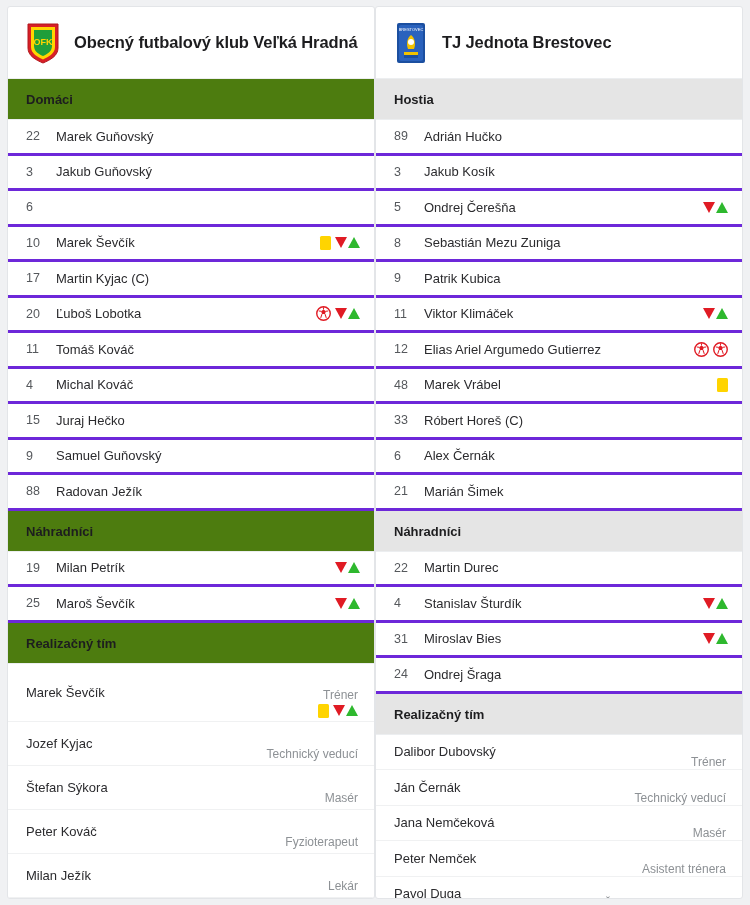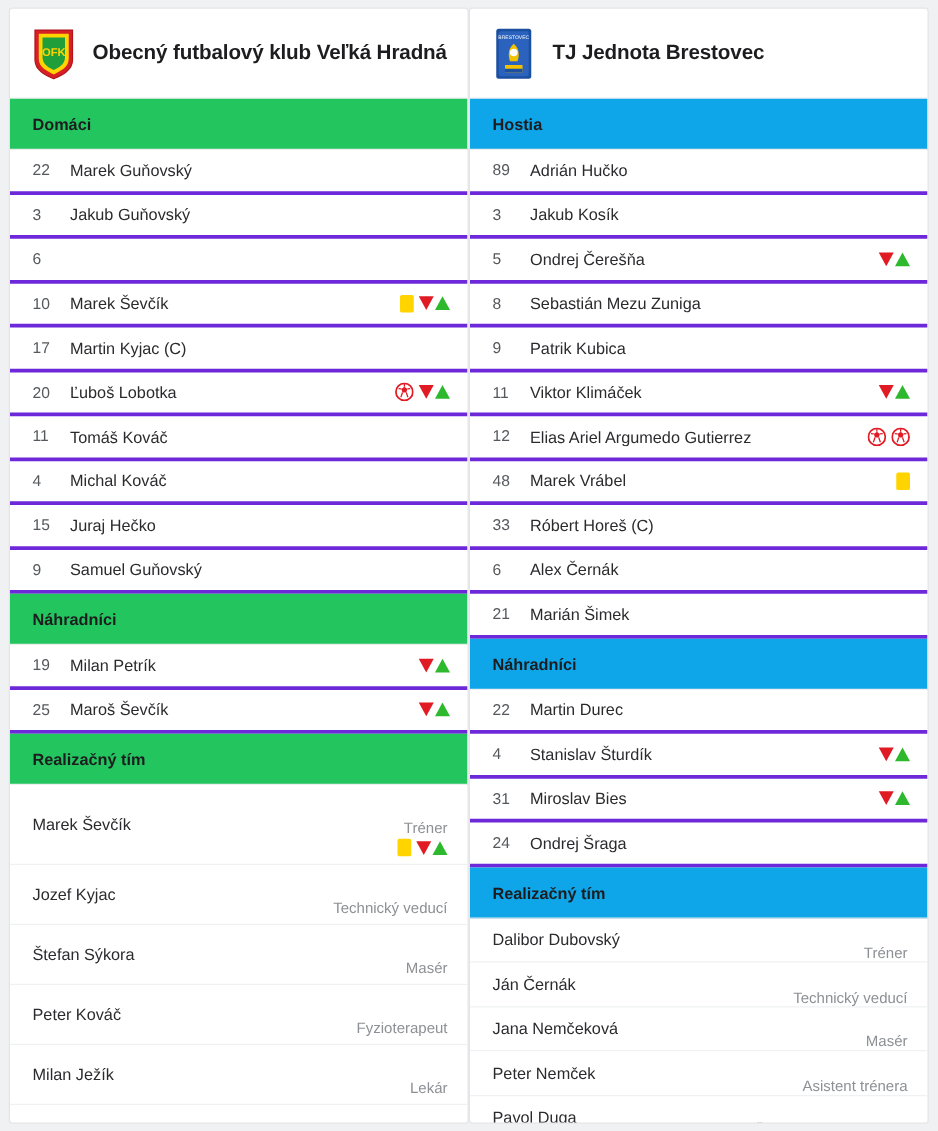--- a/index.html
+++ b/index.html
@@ -47,24 +47,24 @@
     color: #1d1d1f;
     line-height: 1.22;
     letter-spacing: -0.1px;
   }
   
   .section-title {
     font-size: 13px;
     font-weight: bold;
     color: #1d1d1f;
     padding: 13px 18px 12px 18px;
-    background: #22c55e;
+    background: #4d7c0f;
     border-bottom: 1px solid #eceef0;
   }
-  .card.right .section-title { background: #0ea5e9; }
+  .card.right .section-title { background: #e5e5e5; }
   
   .row {
     display: flex;
     align-items: center;
     min-height: 35.5px;
     padding: 0 14px 0 18px;
     border-bottom: 3px solid #6d28d9;
     font-size: 13px;
     color: #2b2b2e;
   }
@@ -221,20 +221,25 @@
       <div class="row">
         <span class="num">15</span>
         <span class="pname">Juraj Hečko</span>
         <span class="icons"></span>
       </div>
       <div class="row">
         <span class="num">9</span>
         <span class="pname">Samuel Guňovský</span>
         <span class="icons"></span>
       </div>
+      <div class="row">
+        <span class="num">88</span>
+        <span class="pname">Radovan Ježík</span>
+        <span class="icons"></span>
+      </div>
       <div class="section-title">Náhradníci</div>
       <div class="row">
         <span class="num">19</span>
         <span class="pname">Milan Petrík</span>
         <span class="icons">
           <span class="ic sub-arrows">
             <span class="tri-down"></span>
             <span class="tri-up"></span>
           </span>
         </span>

